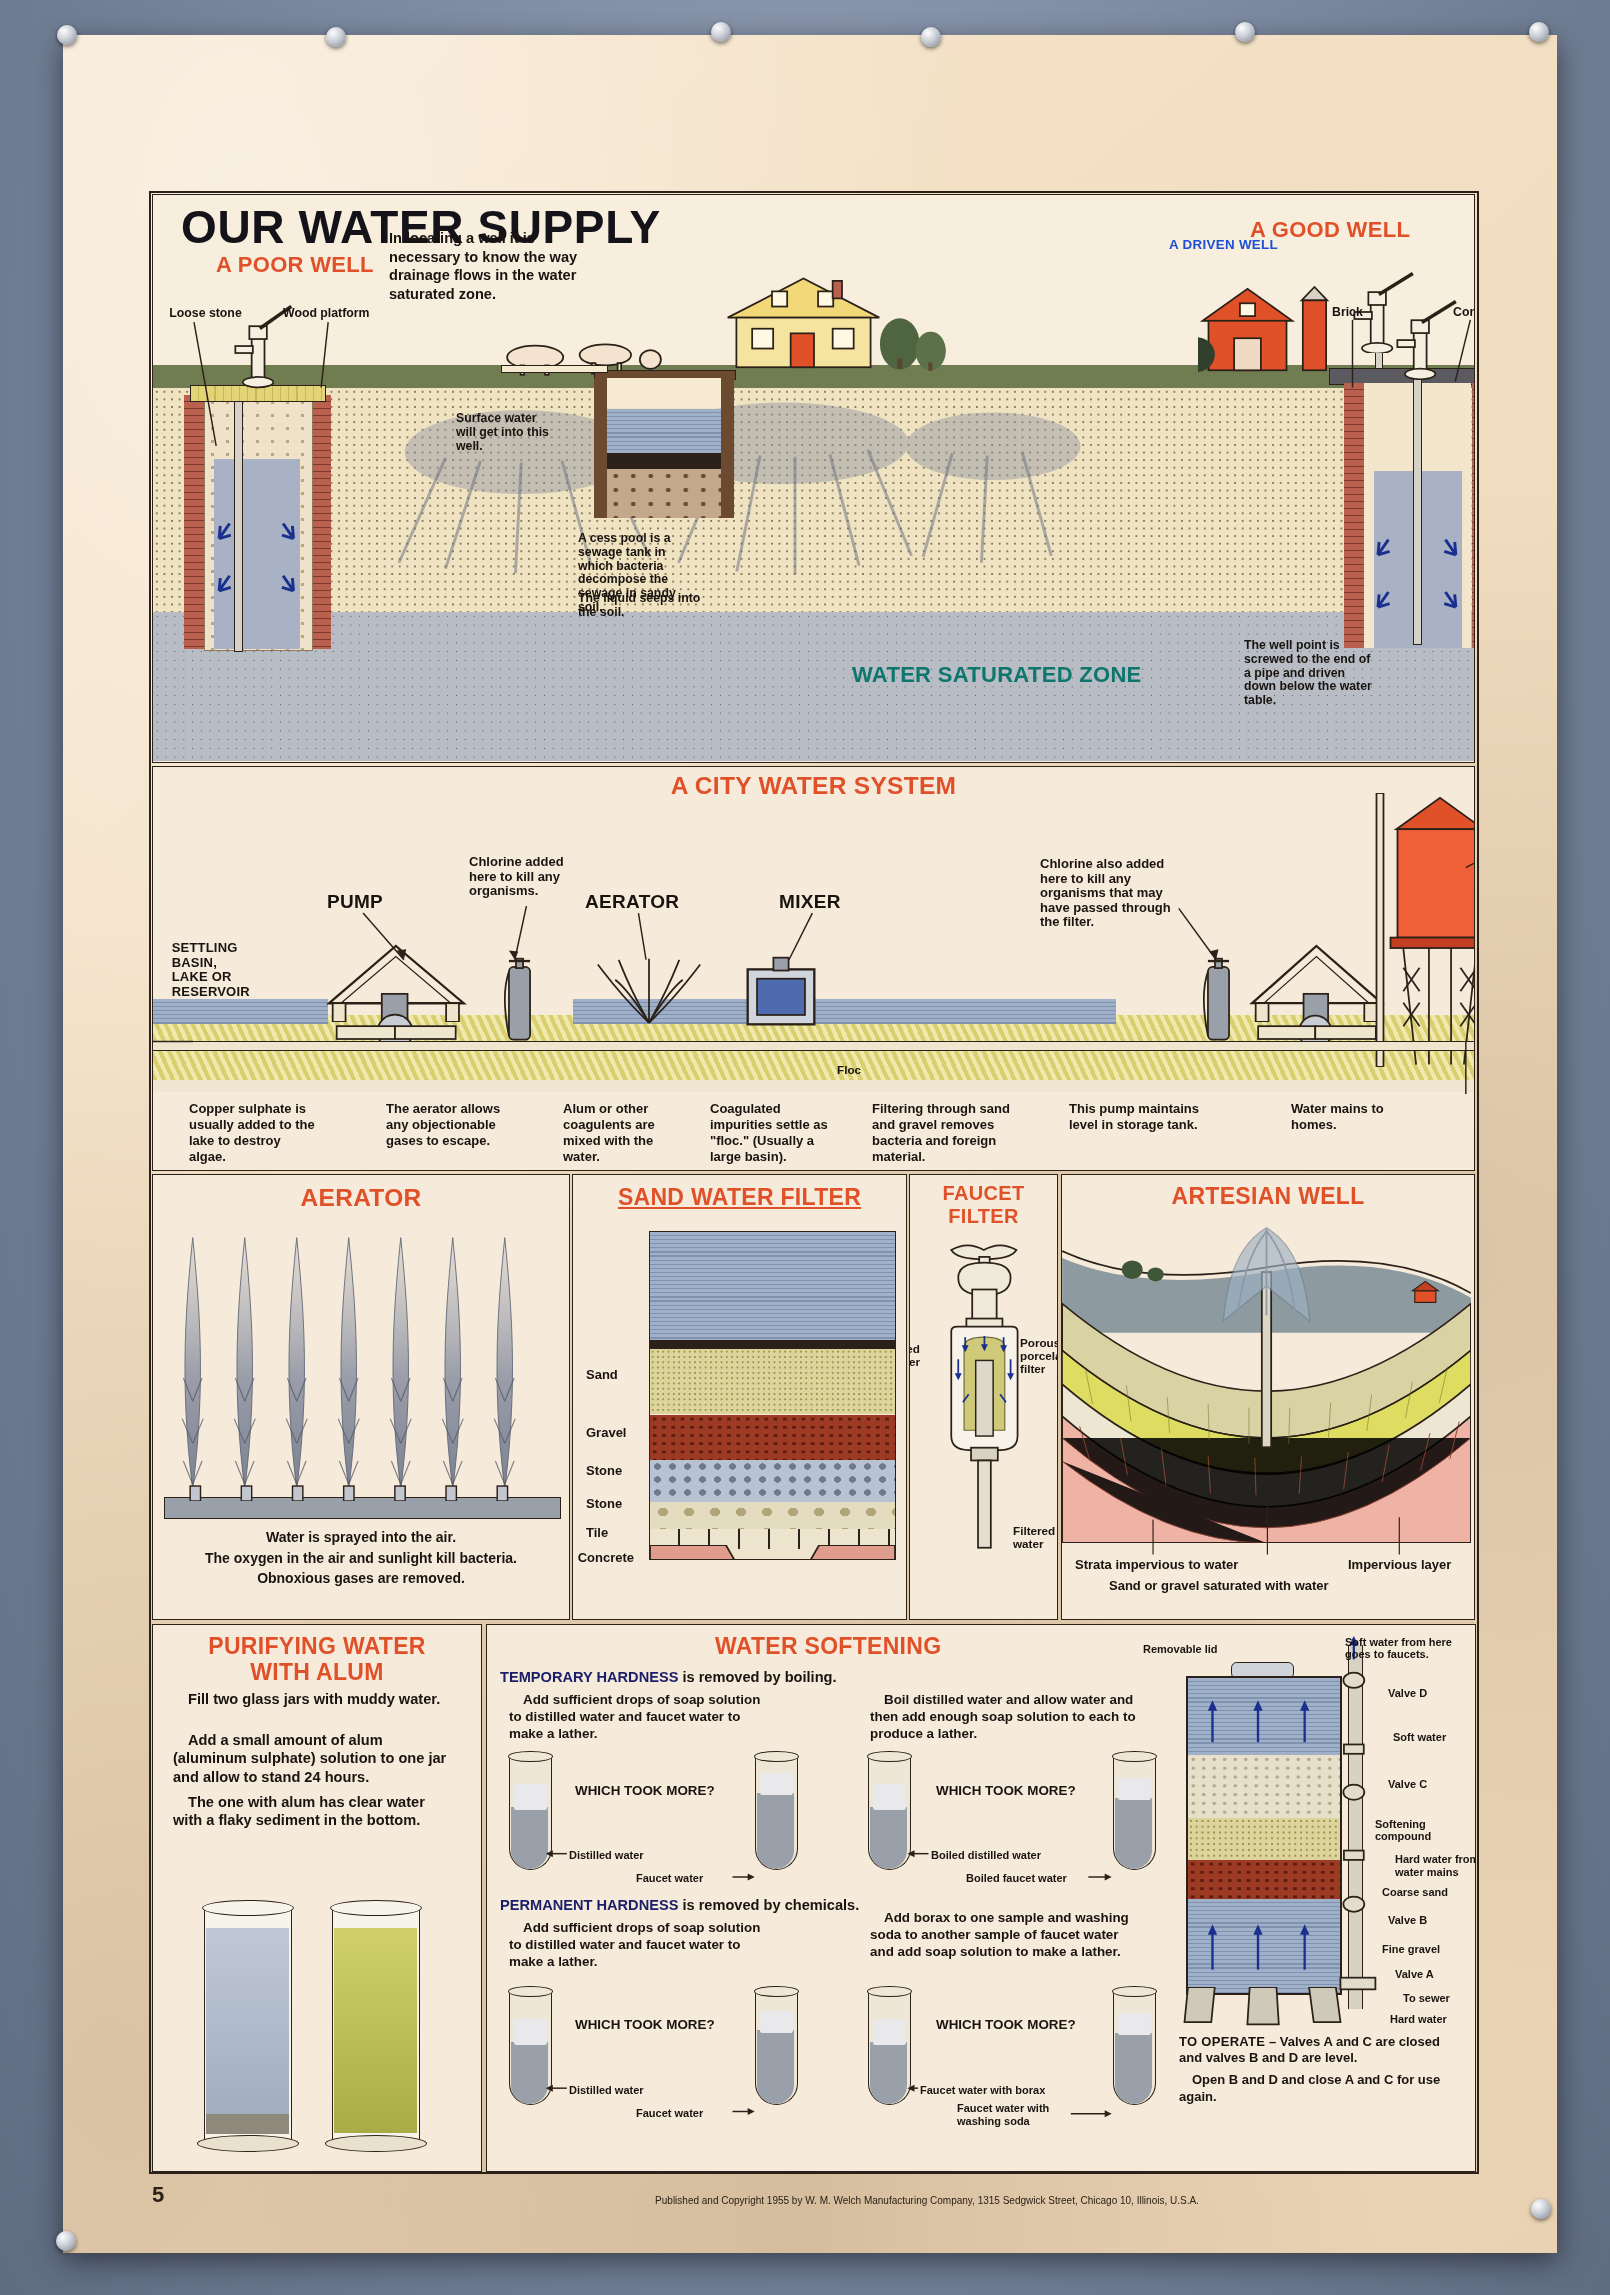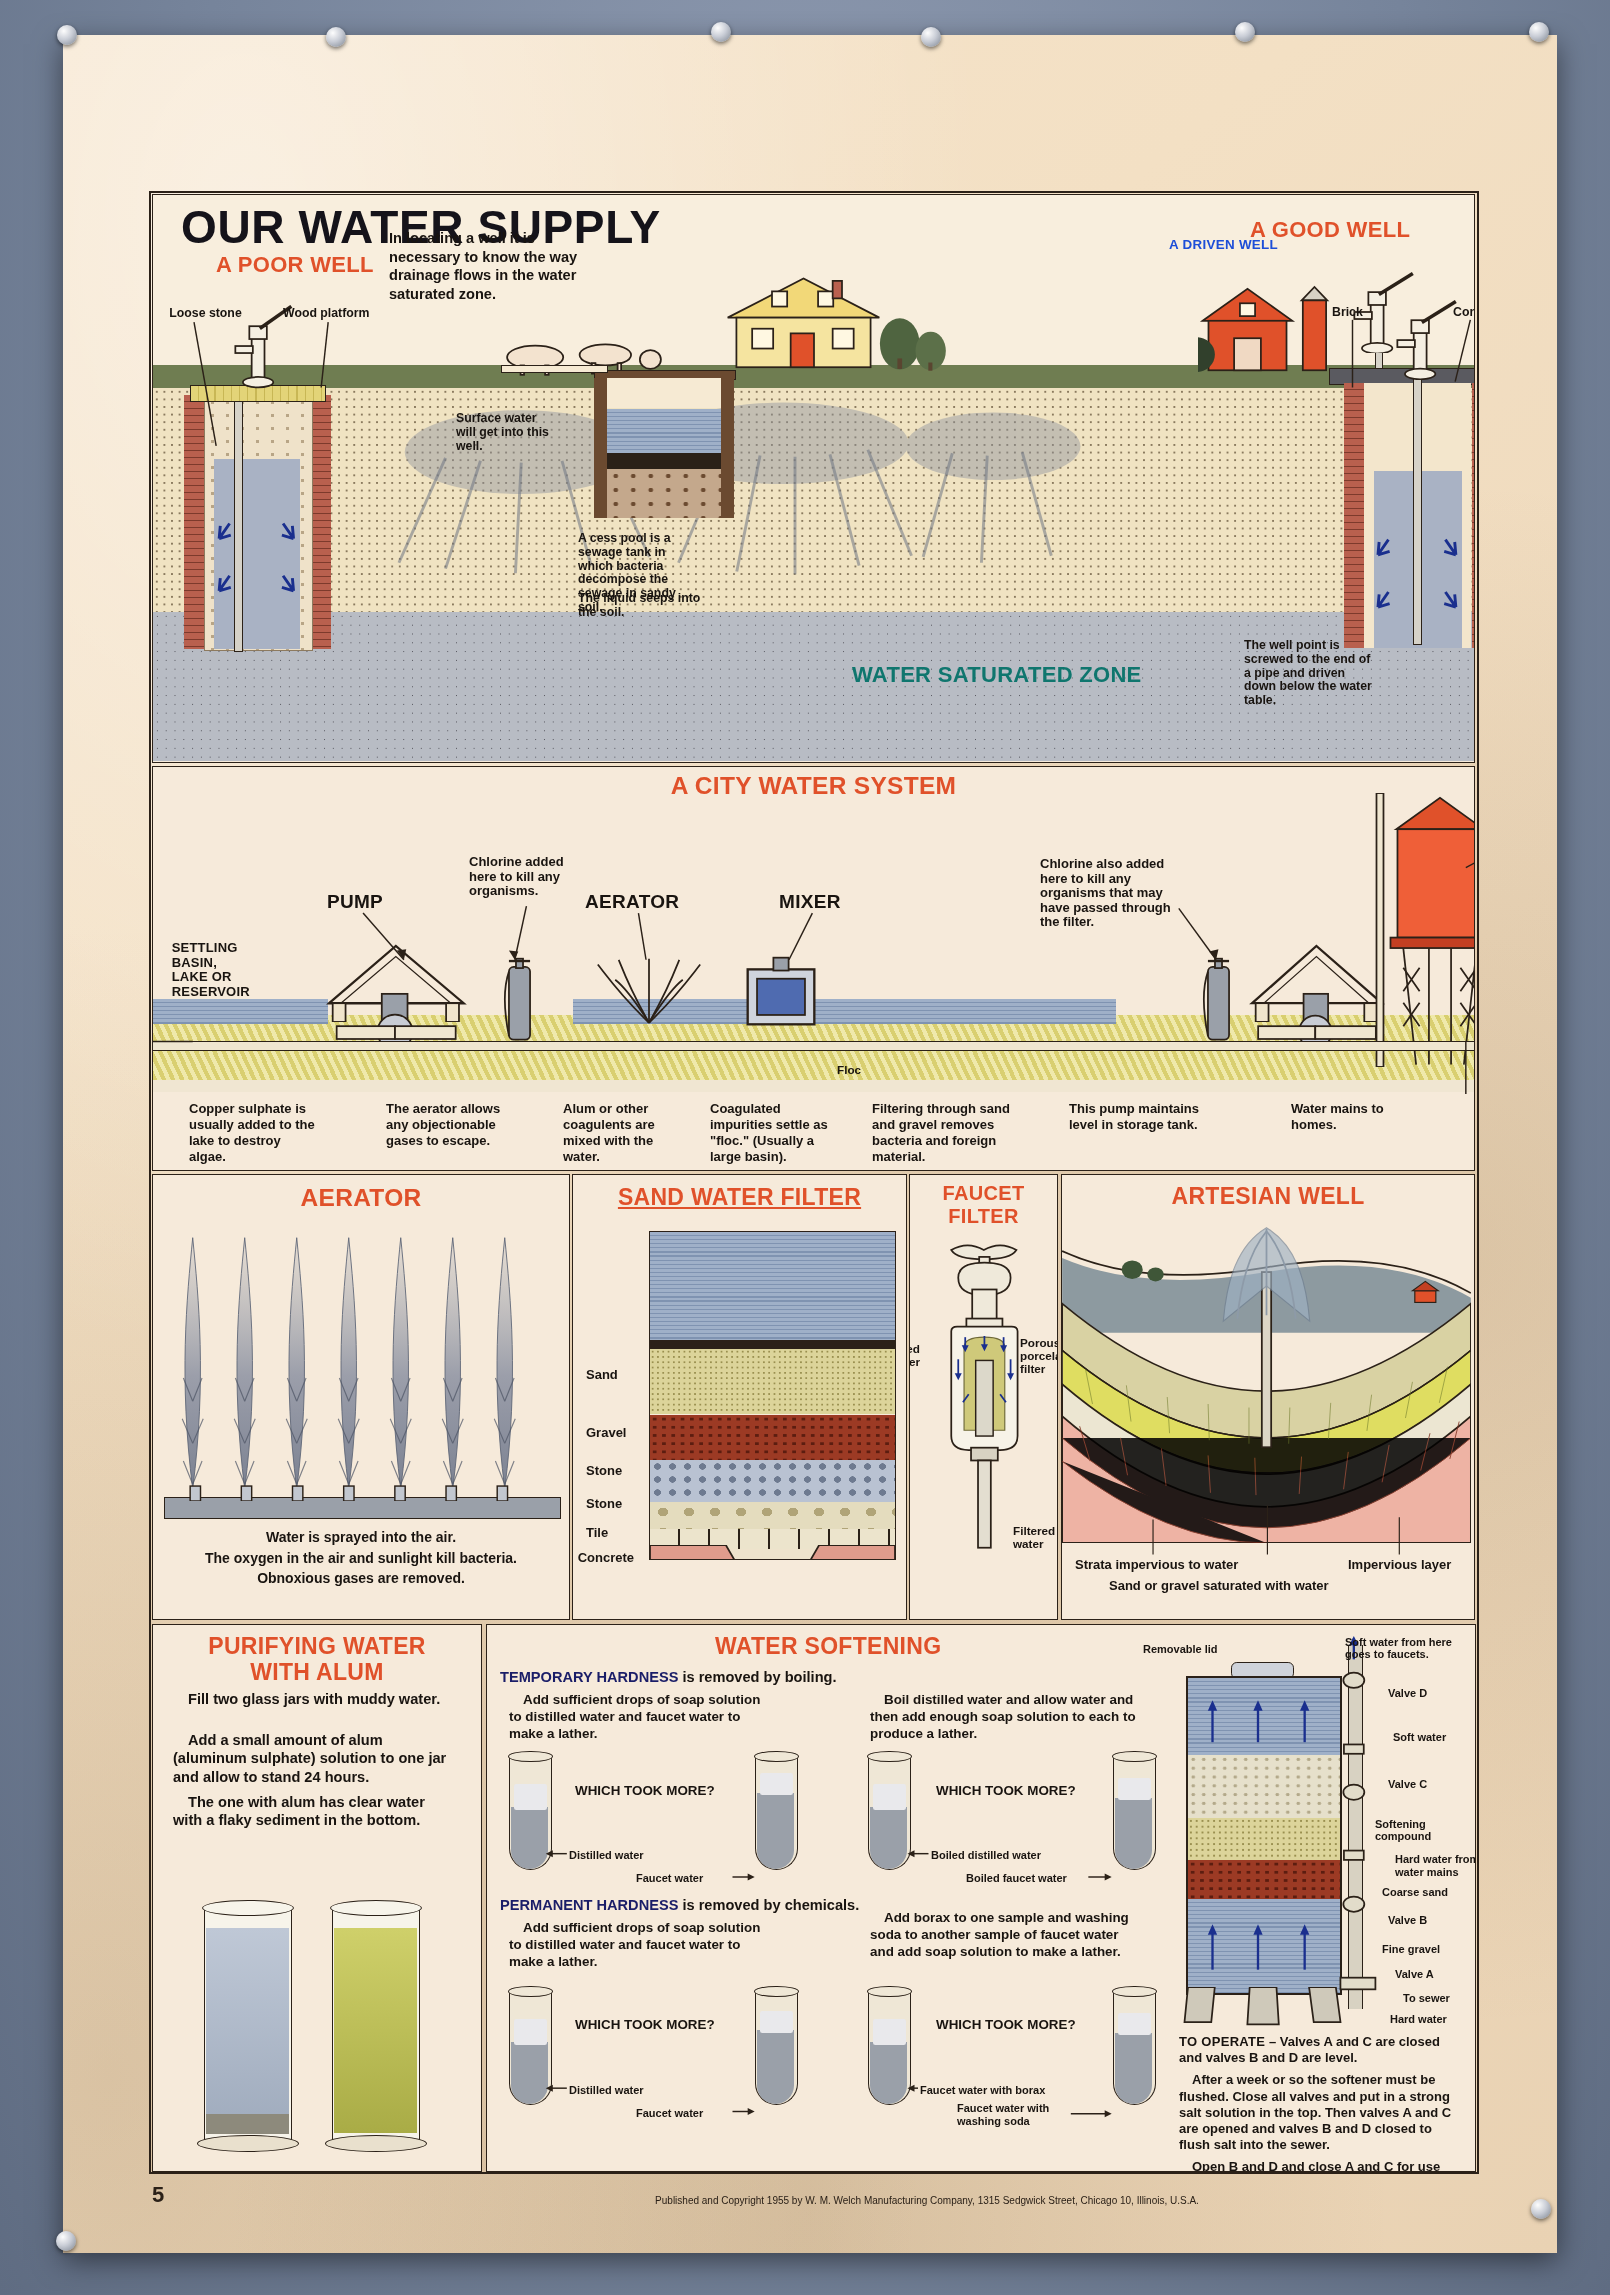--- a/index.html
+++ b/index.html
@@ -749,21 +749,20 @@
     <div class="arrowlbl" style="left:901px;top:289px;font-size:11px;">Valve B</div>
     <div class="arrowlbl" style="left:895px;top:318px;font-size:11px;">Fine gravel</div>
     <div class="arrowlbl" style="left:908px;top:343px;font-size:11px;">Valve A</div>
     <div class="arrowlbl" style="left:916px;top:367px;font-size:11px;">To sewer</div>
     <div class="arrowlbl" style="left:903px;top:388px;font-size:11px;">Hard water</div>
 
     <div style="position:absolute;left:692px;top:409px;width:284px;">
       <div class="cap" style="font-size:13px;line-height:1.25;">
         <span class="ttl">TO OPERATE</span><span> –  Valves A and C are closed and valves B and D are level.</span>
       </div>
-      <div class="cap" style="font-size:13px;line-height:1.25;margin-top:5.8px;text-indent:13px;">After a week or so the softener must be flushed. Close all valves and put in a strong salt solution in the top. Then valves A and C are opened and valves B and D closed to flush salt into the sewer.</div>
       <div class="cap" style="font-size:13px;line-height:1.25;margin-top:5.8px;text-indent:13px;">Open B and D and close A and C for use again.</div>
     </div>
   </div>
 
   <div class="ttl" style="position:absolute;left:89px;top:2147px;font-size:22px;color:#2b2118;">5</div>
   <div style="position:absolute;left:409px;top:2160px;width:910px;text-align:center;font-size:10px;color:#2b2118;">Published and Copyright 1955 by W. M. Welch Manufacturing Company, 1315 Sedgwick Street, Chicago 10, Illinois, U.S.A.</div>
 
   <div class="tack" style="left:-5.8px;top:-10.5px;"></div>
   <div class="tack" style="left:263px;top:-8.2px;"></div>
   <div class="tack" style="left:648px;top:-13px;"></div>

